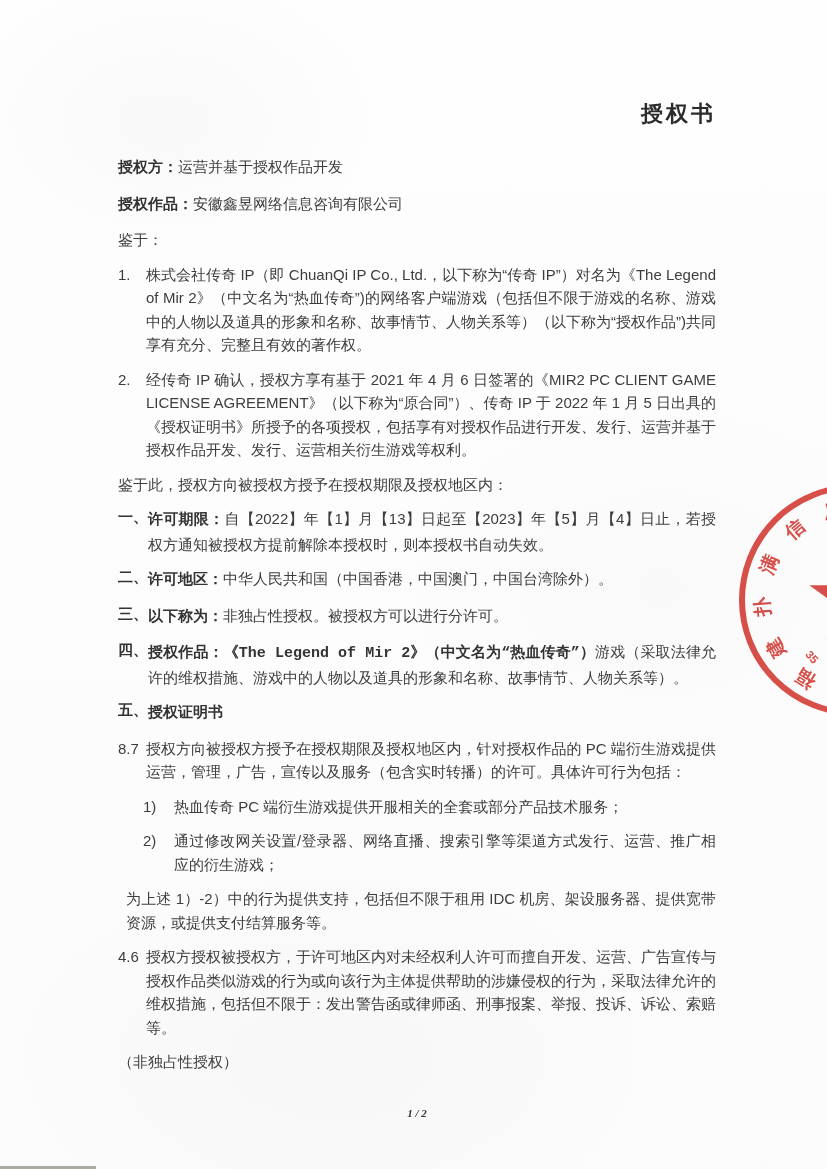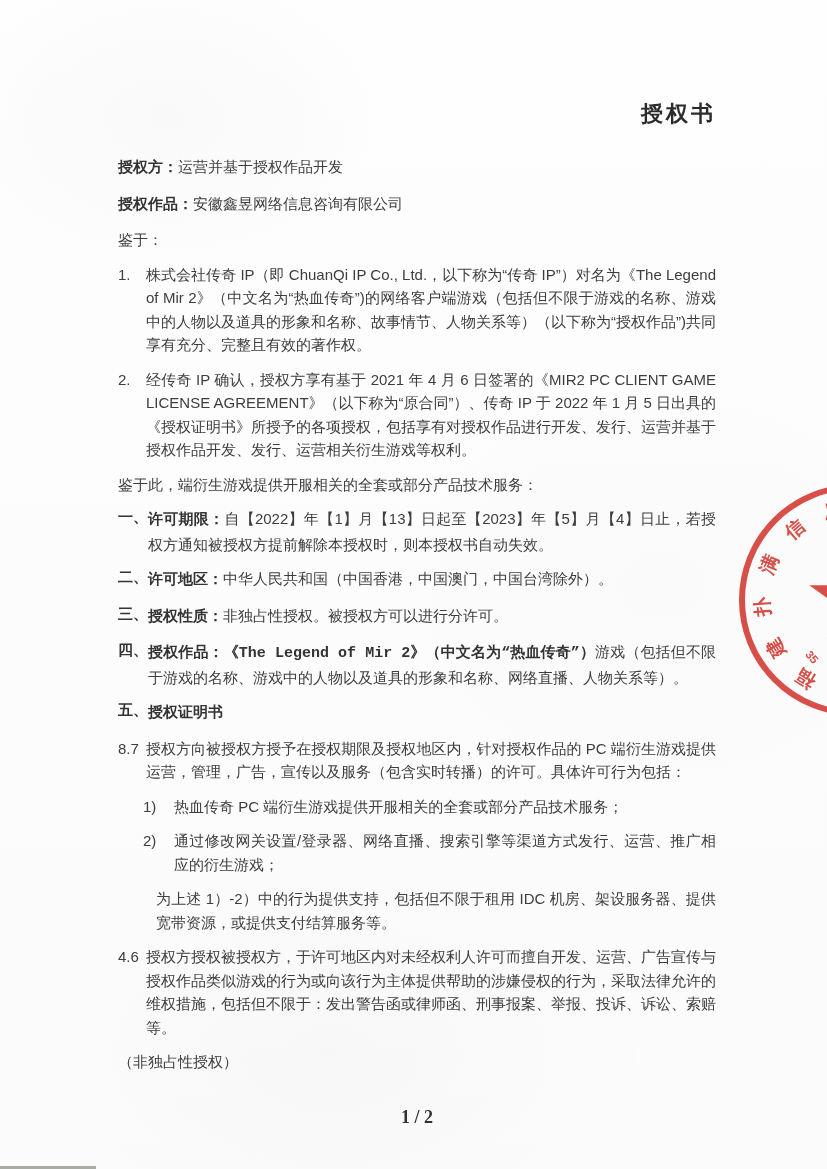--- a/index.html
+++ b/index.html
@@ -29,26 +29,27 @@
     font-size: 15px; line-height: 23.5px;
     margin: 0 0 11px 0; color: #3d3d3d;
   }
   .b { font-weight: 700; color: #333; font-family: Liberation Mono, monospace; }
   .just { text-align: justify; }
   .li { display: flex; align-items: flex-start; }
   .li .num { flex: 0 0 28px; }
   .li .t { flex: 1 1 auto; min-width: 0; }
   .li.sub { margin-left: 25px; }
   .li.sub .num { flex: 0 0 31px; }
-  .sub-para { margin-left: 38px; }
+  .sub-para { margin-left: 8px; }
   .page-num {
     text-align: center;
     font-family: "Liberation Serif", serif;
-    font-weight: 700; font-size: 18px; color: #2e3338;
+    font-weight: 700; font-size: 11px; color: #2e3338;
     margin-top: 33px;
+    font-style: italic;
   }
   .stamp {
     position: absolute; left: 700px; top: 470px;
     mix-blend-mode: multiply; opacity: 0.93;
     --sc: #d8423b;
   }
   .stamp-ring { stroke: var(--sc); fill: none; }
   .stamp-star { fill: var(--sc); }
   .stamp-char {
     fill: var(--sc);
@@ -84,40 +85,40 @@
   <div class="li">
     <span class="num">1.</span>
     <div class="t just">株式会社传奇 IP（即 ChuanQi IP Co., Ltd.，以下称为“传奇 IP”）对名为《The Legend of Mir 2》（中文名为“热血传奇”)的网络客户端游戏（包括但不限于游戏的名称、游戏中的人物以及道具的形象和名称、故事情节、人物关系等）（以下称为“授权作品”)共同享有充分、完整且有效的著作权。</div>
   </div>
 
   <div class="li">
     <span class="num">2.</span>
     <div class="t just">经传奇 IP 确认，授权方享有基于 2021 年 4 月 6 日签署的《MIR2 PC CLIENT GAME LICENSE AGREEMENT》（以下称为“原合同”）、传奇 IP 于 2022 年 1 月 5 日出具的《授权证明书》所授予的各项授权，包括享有对授权作品进行开发、发行、运营并基于授权作品开发、发行、运营相关衍生游戏等权利。</div>
   </div>
 
-  <p class="just">鉴于此，端衍生游戏提供开服相关的全套或部分产品技术服务：</p>
+  <p class="just">鉴于此，授权方向被授权方授予在授权期限及授权地区内：</p>
 
   <div class="li">
     <span class="num b">一、</span>
     <div class="t just"><span class="b">许可期限：</span><span>自【2022】年【1】月【13】日起至【2023】年【5】月【4】日止，若授权方通知被授权方提前解除本授权时，则本授权书自动失效。</span></div>
   </div>
 
   <div class="li">
     <span class="num b">二、</span>
     <div class="t just"><span class="b">许可地区：</span><span>中华人民共和国（中国香港，中国澳门，中国台湾除外）。</span></div>
   </div>
 
   <div class="li">
     <span class="num b">三、</span>
-    <div class="t just"><span class="b">授权性质：</span><span>非独占性授权。被授权方可以进行分许可。</span></div>
+    <div class="t just"><span class="b">以下称为：</span><span>非独占性授权。被授权方可以进行分许可。</span></div>
   </div>
 
   <div class="li">
     <span class="num b">四、</span>
-    <div class="t just"><span class="b">授权作品：</span><span class="b">《The Legend of Mir 2》（中文名为“热血传奇”）</span><span>游戏（包括但不限于游戏的名称、游戏中的人物以及道具的形象和名称、网络直播、人物关系等）。</span></div>
+    <div class="t just"><span class="b">授权作品：</span><span class="b">《The Legend of Mir 2》（中文名为“热血传奇”）</span><span>游戏（采取法律允许的维权措施、游戏中的人物以及道具的形象和名称、故事情节、人物关系等）。</span></div>
   </div>
 
   <div class="li">
     <span class="num b">五、</span>
     <div class="t"><span class="b">授权证明书</span></div>
   </div>
 
   <div class="li">
     <span class="num">8.7</span>
     <div class="t just">授权方向被授权方授予在授权期限及授权地区内，针对授权作品的 PC 端衍生游戏提供运营，管理，广告，宣传以及服务（包含实时转播）的许可。具体许可行为包括：</div>

